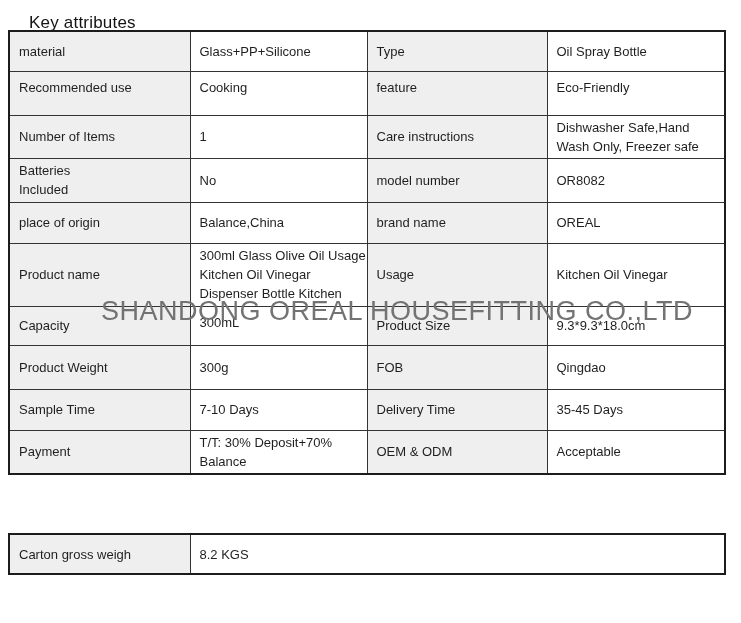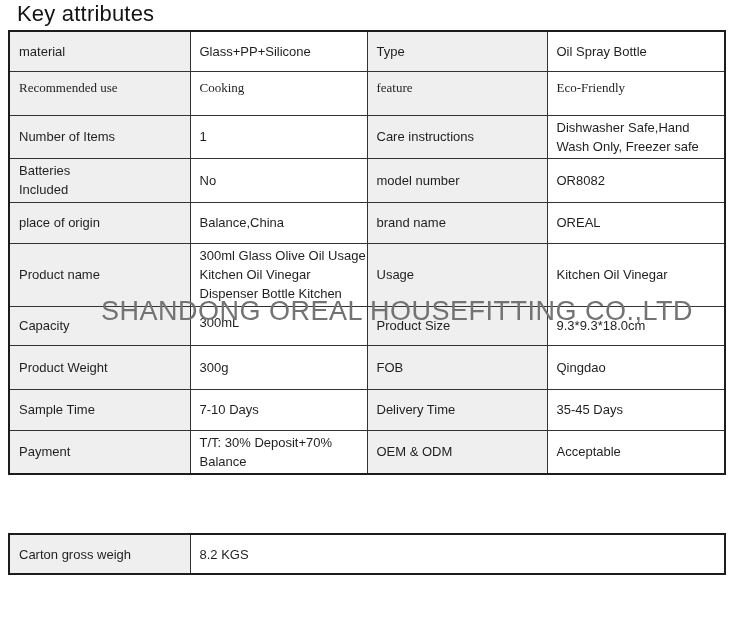--- a/index.html
+++ b/index.html
@@ -12,22 +12,22 @@
     width: 741px;
     height: 623px;
     background: #ffffff;
     font-family: "Liberation Sans", sans-serif;
     color: #1f1f1f;
     overflow: hidden;
   }
   .section-title {
     position: absolute;
     left: 17px;
-    margin: 0;
-    font-size: 22px;
+    margin: 12px;
+    font-size: 17px;
     font-weight: 400;
     color: #141414;
     letter-spacing: 0.2px;
   }
   #heading-key { top: 1px; }
   #heading-pack { top: 495px; }
 
   table.attr-table {
     position: absolute;
     left: 8px;
@@ -80,21 +80,21 @@
         <col style="width: 180px;">
         <col style="width: 178px;">
       </colgroup>
     <tbody>
         <tr style="height: 40px;">
           <td class="label">material</td>
           <td class="value">Glass+PP+Silicone</td>
           <td class="label">Type</td>
           <td class="value">Oil Spray Bottle</td>
         </tr>
-        <tr style="height: 44px; font-family: Liberation Serif, serif;">
+        <tr style="height: 44px;">
           <td class="label va-top">Recommended use</td>
           <td class="value va-top">Cooking</td>
           <td class="label va-top">feature</td>
           <td class="value va-top">Eco-Friendly</td>
         </tr>
         <tr style="height: 41px; padding-left: 35px;">
           <td class="label">Number of Items</td>
           <td class="value">1</td>
           <td class="label">Care instructions</td>
           <td class="value">Dishwasher Safe,Hand

